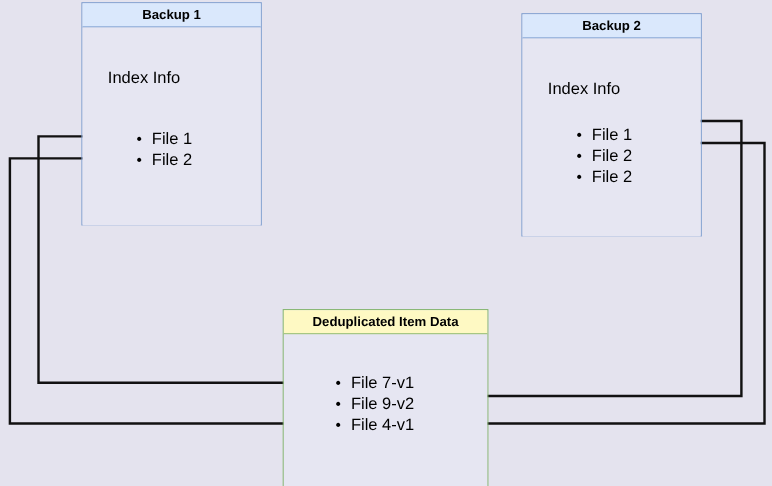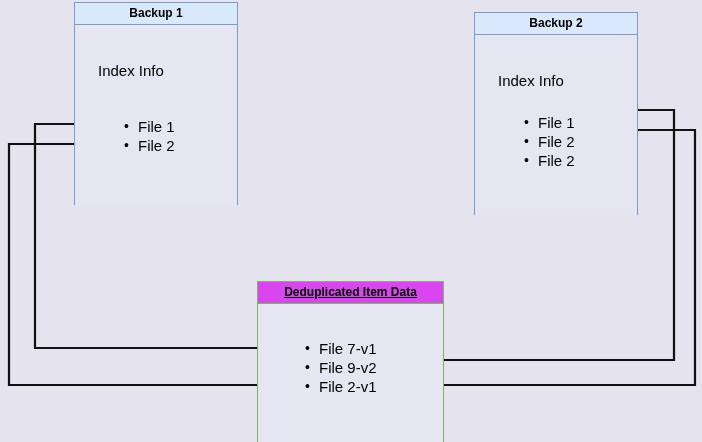--- a/index.html
+++ b/index.html
@@ -44,23 +44,22 @@
     background: #dae8fc;
     border-bottom: 1px solid #7a9bce;
   }
   .backup-node .node-body {
     background: #e6e6f2;
   }
   .dedup-node {
     border: 1px solid #80b36a;
   }
   .dedup-node .node-header {
-    background: #d946ef;
+    background: #fef9c3;
     border-bottom: 1px solid #80b36a;
-    text-decoration: underline;
   }
   .dedup-node .node-body {
     background: #e6e6f2;
   }
   .index-label {
     position: absolute;
     font-size: 15px;
     color: #000;
     white-space: nowrap;
   }
@@ -153,18 +152,18 @@
       </ul>
     </div>
   </div>
 
   <div class="node dedup-node" style="left:257px; top:281px; width:187px; height:165px;">
     <div class="node-header">Deduplicated Item Data</div>
     <div class="node-body" style="height:142px;">
       <ul class="bullet-list" style="left:45px; top:35px;">
         <li>File 7-v1</li>
         <li>File 9-v2</li>
-        <li>File 2-v1</li>
+        <li>File 4-v1</li>
       </ul>
     </div>
   </div>
 
 </div>
 
 </body></html>

